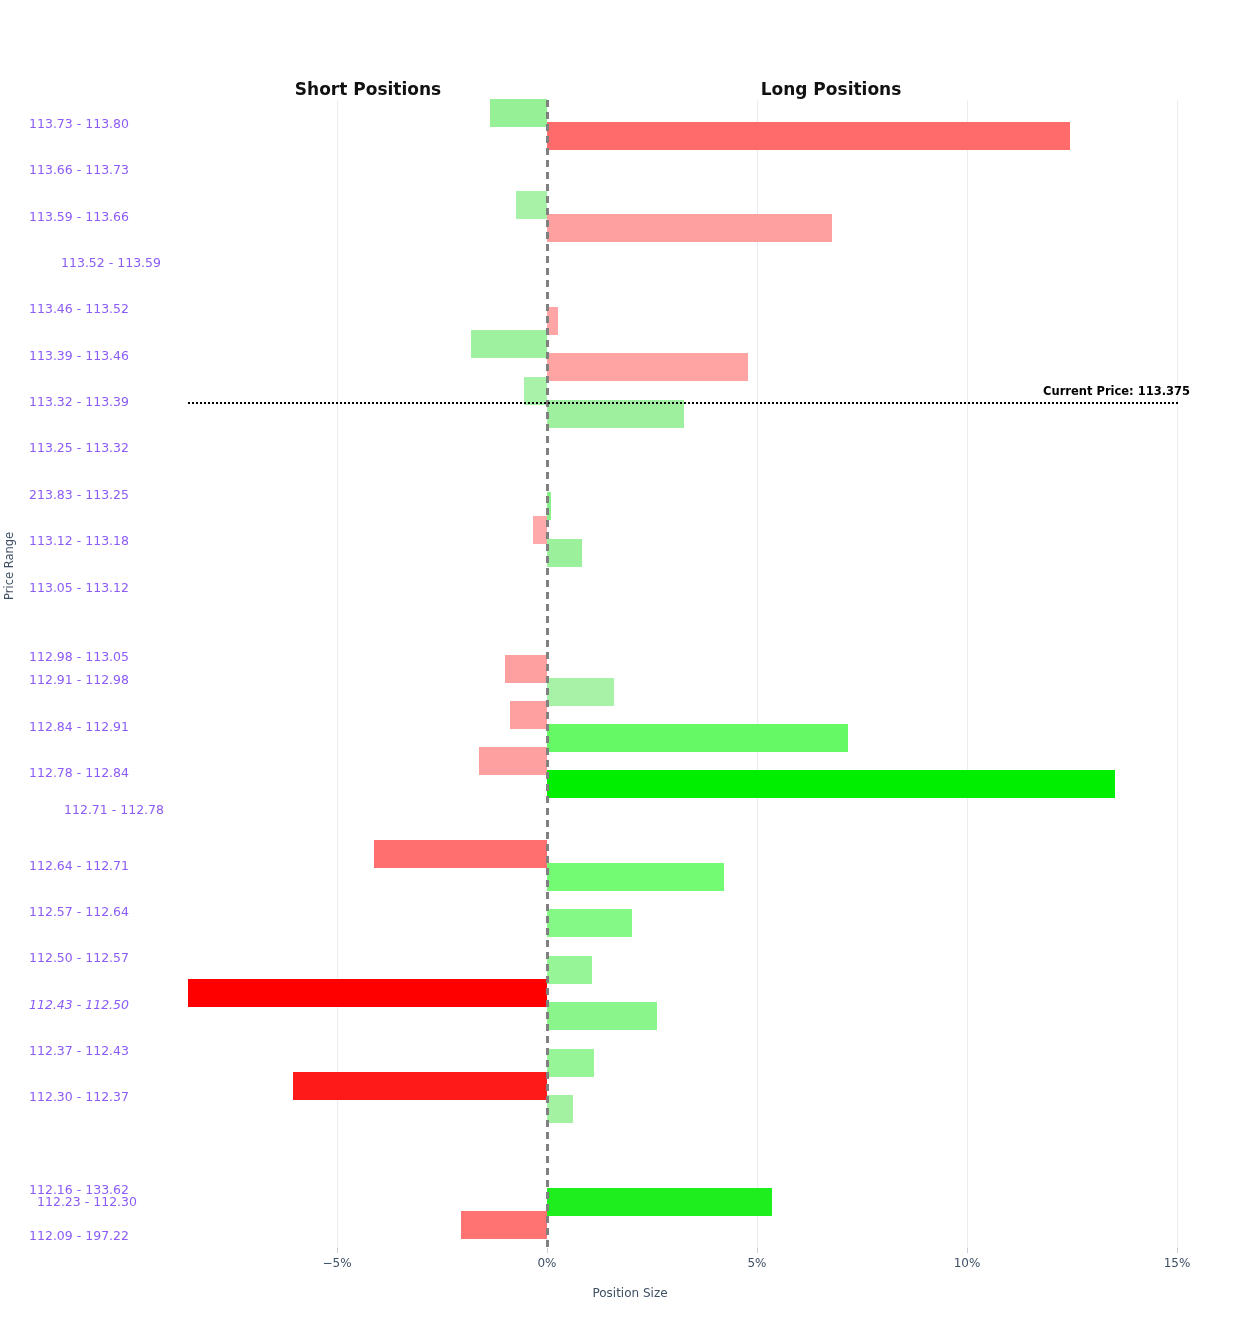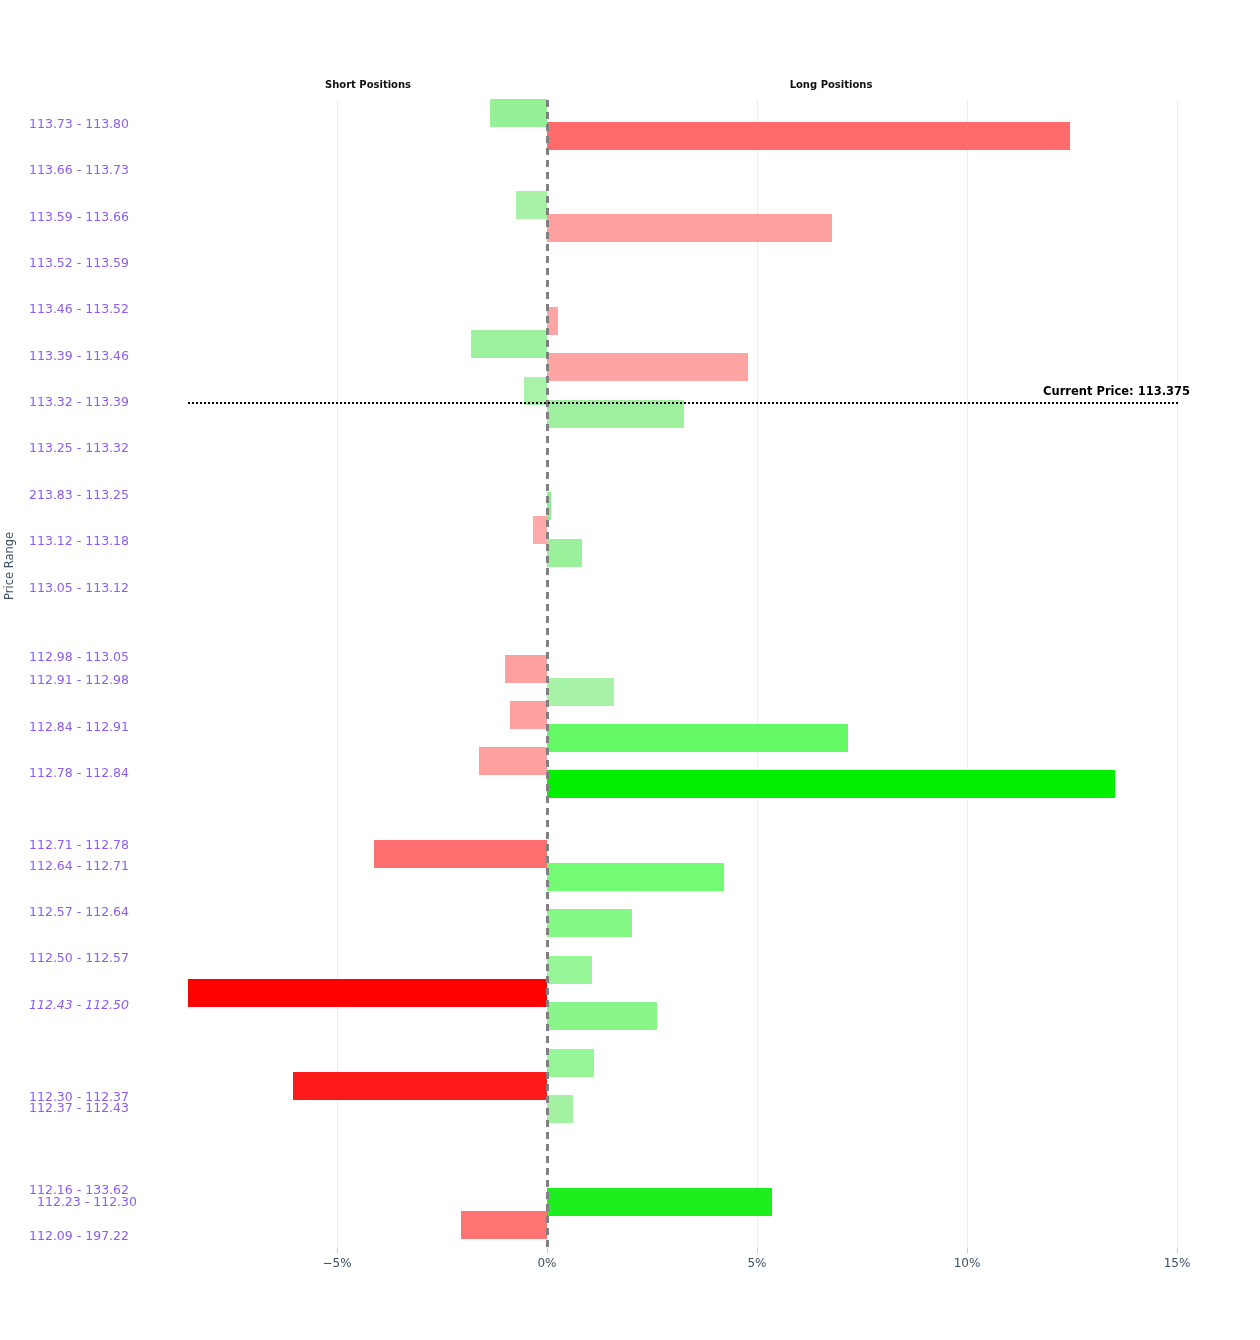--- a/index.html
+++ b/index.html
@@ -9,21 +9,21 @@
     overflow:hidden;position:relative;
   }
   #chart-root{position:absolute;left:0;top:0;width:1260px;height:1340px;}
 
   .title{
     position:absolute;left:0;top:22px;width:1260px;text-align:center;
     font-size:17px;font-weight:bold;color:#111111;letter-spacing:-0.1px;
   }
 
   .col-head{
-    position:absolute;font-size:10px;font-weight:bold;color:#111111;
+    position:absolute;font-size:17px;font-weight:bold;color:#111111;
     text-align:center;top:79px;
   }
   #head-short{left:248px;width:240px;}
   #head-long{left:711px;width:240px;}
 
   
   .plot{position:absolute;left:188px;top:100px;width:990px;height:1148px;}
 
   .gridline{position:absolute;top:0;bottom:0;width:1px;background:#e9edf2;}
   .zeroline{position:absolute;top:0;bottom:0;width:2.5px;
@@ -105,49 +105,50 @@
       <div class="bar" style="left: 272.9px; width: 86.1px; top: 1110.9px; background: rgb(255, 115, 115);"></div>
       <div class="zeroline" style="left: 358px;"></div>
       <div class="curprice-line" style="left: 0px; width: 990px; top: 302.1px;"></div>
       <div class="curprice-text" style="left: 855px; top: 284.1px;">Current Price: 113.375</div>
     </div>
 
   <div id="ylabels">
       <div class="ylabel-row" style="top: 116px;">113.73 - 113.80</div>
       <div class="ylabel-row" style="top: 162.35px;">113.66 - 113.73</div>
       <div class="ylabel-row" style="top: 208.7px;">113.59 - 113.66</div>
-      <div class="ylabel-row" style="top: 255.05px;">113.52 - 113.59</div>
+      <div class="ylabel-row" style="top: 255.05px; margin-left: 32px;">113.52 - 113.59</div>
       <div class="ylabel-row" style="top: 301.4px;">113.46 - 113.52</div>
       <div class="ylabel-row" style="top: 347.75px;">113.39 - 113.46</div>
       <div class="ylabel-row" style="top: 394.1px;">113.32 - 113.39</div>
       <div class="ylabel-row" style="top: 440.45px;">113.25 - 113.32</div>
       <div class="ylabel-row" style="top: 486.8px;">213.83 - 113.25</div>
       <div class="ylabel-row" style="top: 533.15px;">113.12 - 113.18</div>
       <div class="ylabel-row" style="top: 579.5px;">113.05 - 113.12</div>
       <div class="ylabel-row" style="top: 649px;">112.98 - 113.05</div>
       <div class="ylabel-row" style="top: 672.2px;">112.91 - 112.98</div>
       <div class="ylabel-row" style="top: 718.55px;">112.84 - 112.91</div>
       <div class="ylabel-row" style="top: 764.9px;">112.78 - 112.84</div>
-      <div class="ylabel-row" style="top: 837px;">112.71 - 112.78</div>
+      <div class="ylabel-row" style="top: 802px; margin-left: 35px;">112.71 - 112.78</div>
       <div class="ylabel-row" style="top: 857.6px;">112.64 - 112.71</div>
       <div class="ylabel-row" style="top: 903.95px;">112.57 - 112.64</div>
       <div class="ylabel-row" style="top: 950.3px;">112.50 - 112.57</div>
       <div class="ylabel-row" style="top: 996.65px; font-style: italic;">112.43 - 112.50</div>
-      <div class="ylabel-row" style="top: 1100px;">112.37 - 112.43</div>
+      <div class="ylabel-row" style="top: 1043px;">112.37 - 112.43</div>
       <div class="ylabel-row" style="top: 1089.35px;">112.30 - 112.37</div>
       <div class="ylabel-row" style="top: 1194px; padding-left: 8px;">112.23 - 112.30</div>
       <div class="ylabel-row" style="top: 1182.05px;">112.16 - 133.62</div>
       <div class="ylabel-row" style="top: 1228.4px;">112.09 - 197.22</div>
     </div>
   <div id="xticks-wrap">
       <div class="xtick" style="left: 297px;">−5%</div>
       <div class="tickmark" style="left: 337px;"></div>
       <div class="xtick" style="left: 507px;">0%</div>
       <div class="tickmark" style="left: 547px;"></div>
       <div class="xtick" style="left: 717px;">5%</div>
       <div class="tickmark" style="left: 757px;"></div>
       <div class="xtick" style="left: 927px;">10%</div>
       <div class="tickmark" style="left: 967px;"></div>
       <div class="xtick" style="left: 1137px;">15%</div>
       <div class="tickmark" style="left: 1177px;"></div>
     </div>
 
+  <div class="xaxis-title">Position Size</div>
 </div>
 
 </body></html>

